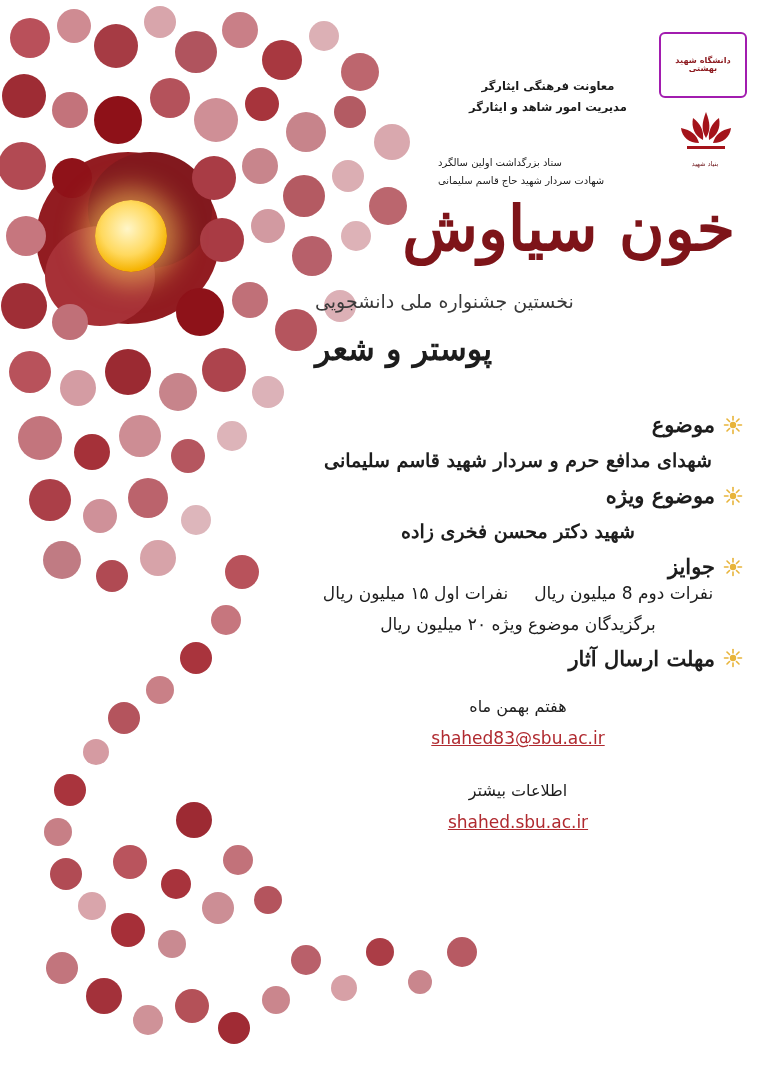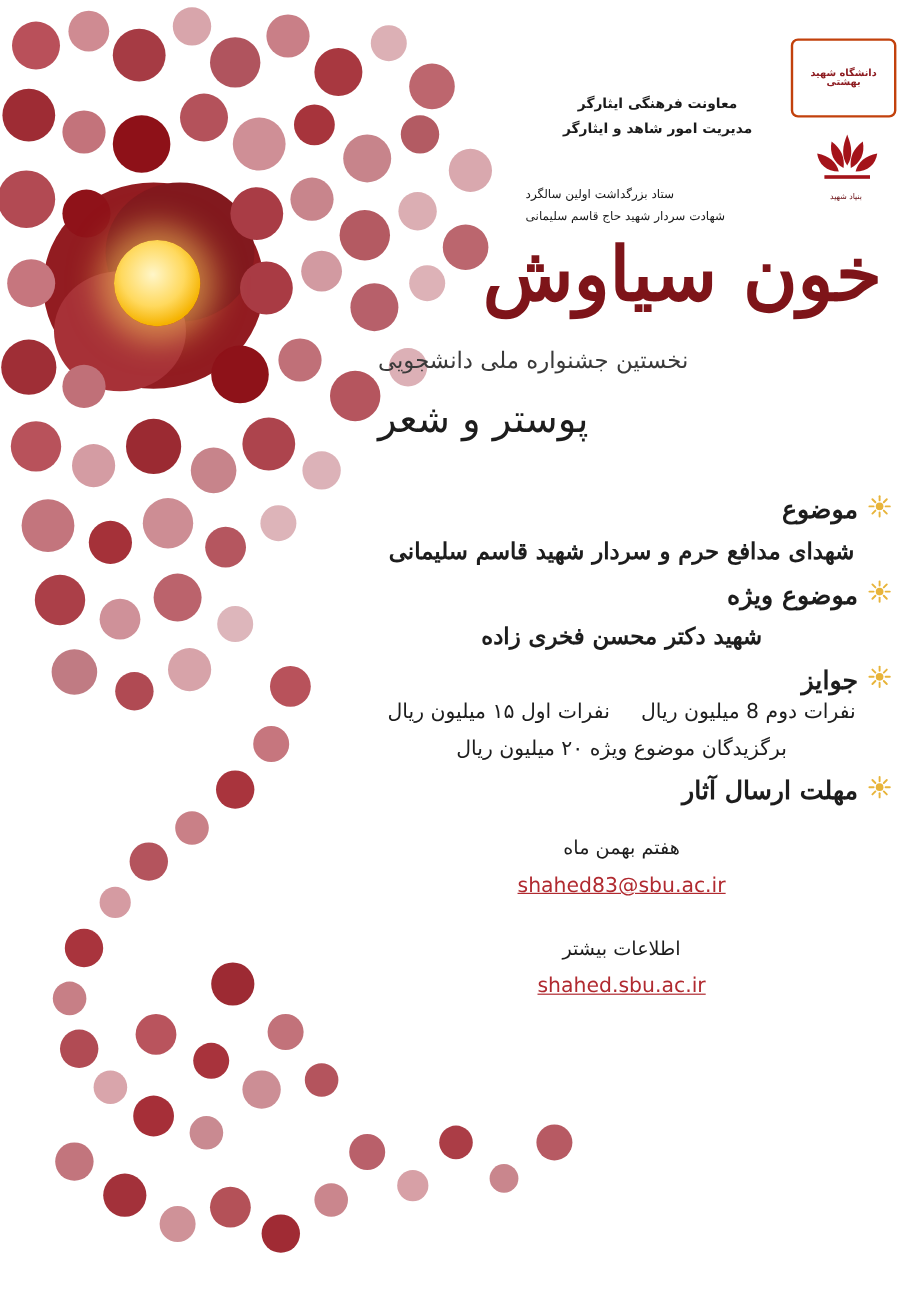--- a/index.html
+++ b/index.html
@@ -29,21 +29,21 @@
   .header{
     position:absolute;right:0;top:18px;width:330px;
     text-align:center;direction:rtl;
     color:#222;
   }
   .logo-row{
     position:absolute;right:16px;top:14px;width:92px;height:160px;
   }
   .sbu-logo{
     position:absolute;right:0;top:0;width:84px;height:62px;
-    border:2px solid #c2410c;border-radius:6px;
+    border:2px solid #a21caf;border-radius:6px;
     background:#fff;
     display:flex;align-items:center;justify-content:center;
     overflow:hidden;
   }
   .sbu-logo .seal{
     font-size:8px;color:#8d1b20;line-height:1.05;text-align:center;font-weight:bold;
     transform:scale(1.02);
   }
   .lotus{
     position:absolute;right:6px;top:74px;width:70px;height:52px;
@@ -75,31 +75,31 @@
   }
   .sub-title{
     position:absolute;right:28px;top:290px;width:420px;
     text-align:left;direction:rtl;
     font-size:19px;color:#3a3a3a;
   }
   .sub-title-2{
     position:absolute;right:28px;top:330px;width:420px;
     text-align:left;direction:rtl;
     font-family:"DejaVu Serif","Liberation Serif",serif;
-    font-size:32px;font-weight:normal;color:#1d1d1d;
+    font-size:32px;font-weight:bold;color:#1d1d1d;
   }
 
   
   .sections{
     position:absolute;right:20px;top:412px;width:450px;
     direction:rtl;text-align:center;
   }
   .sec{margin-bottom:6px;}
   .sec-head{
-    display:flex;justify-content:flex-start;
+    display:flex;align-items:center;justify-content:flex-start;
     gap:8px;direction:rtl;
   }
   .sec-head .label{
     font-size:21px;font-weight:bold;color:#1d1d1d;
     font-family:"DejaVu Serif","Liberation Serif",serif;
   }
   .bullet{
     width:20px;height:20px;flex:0 0 20px;position:relative;display:inline-block;
   }
   .bullet svg{display:block;}

